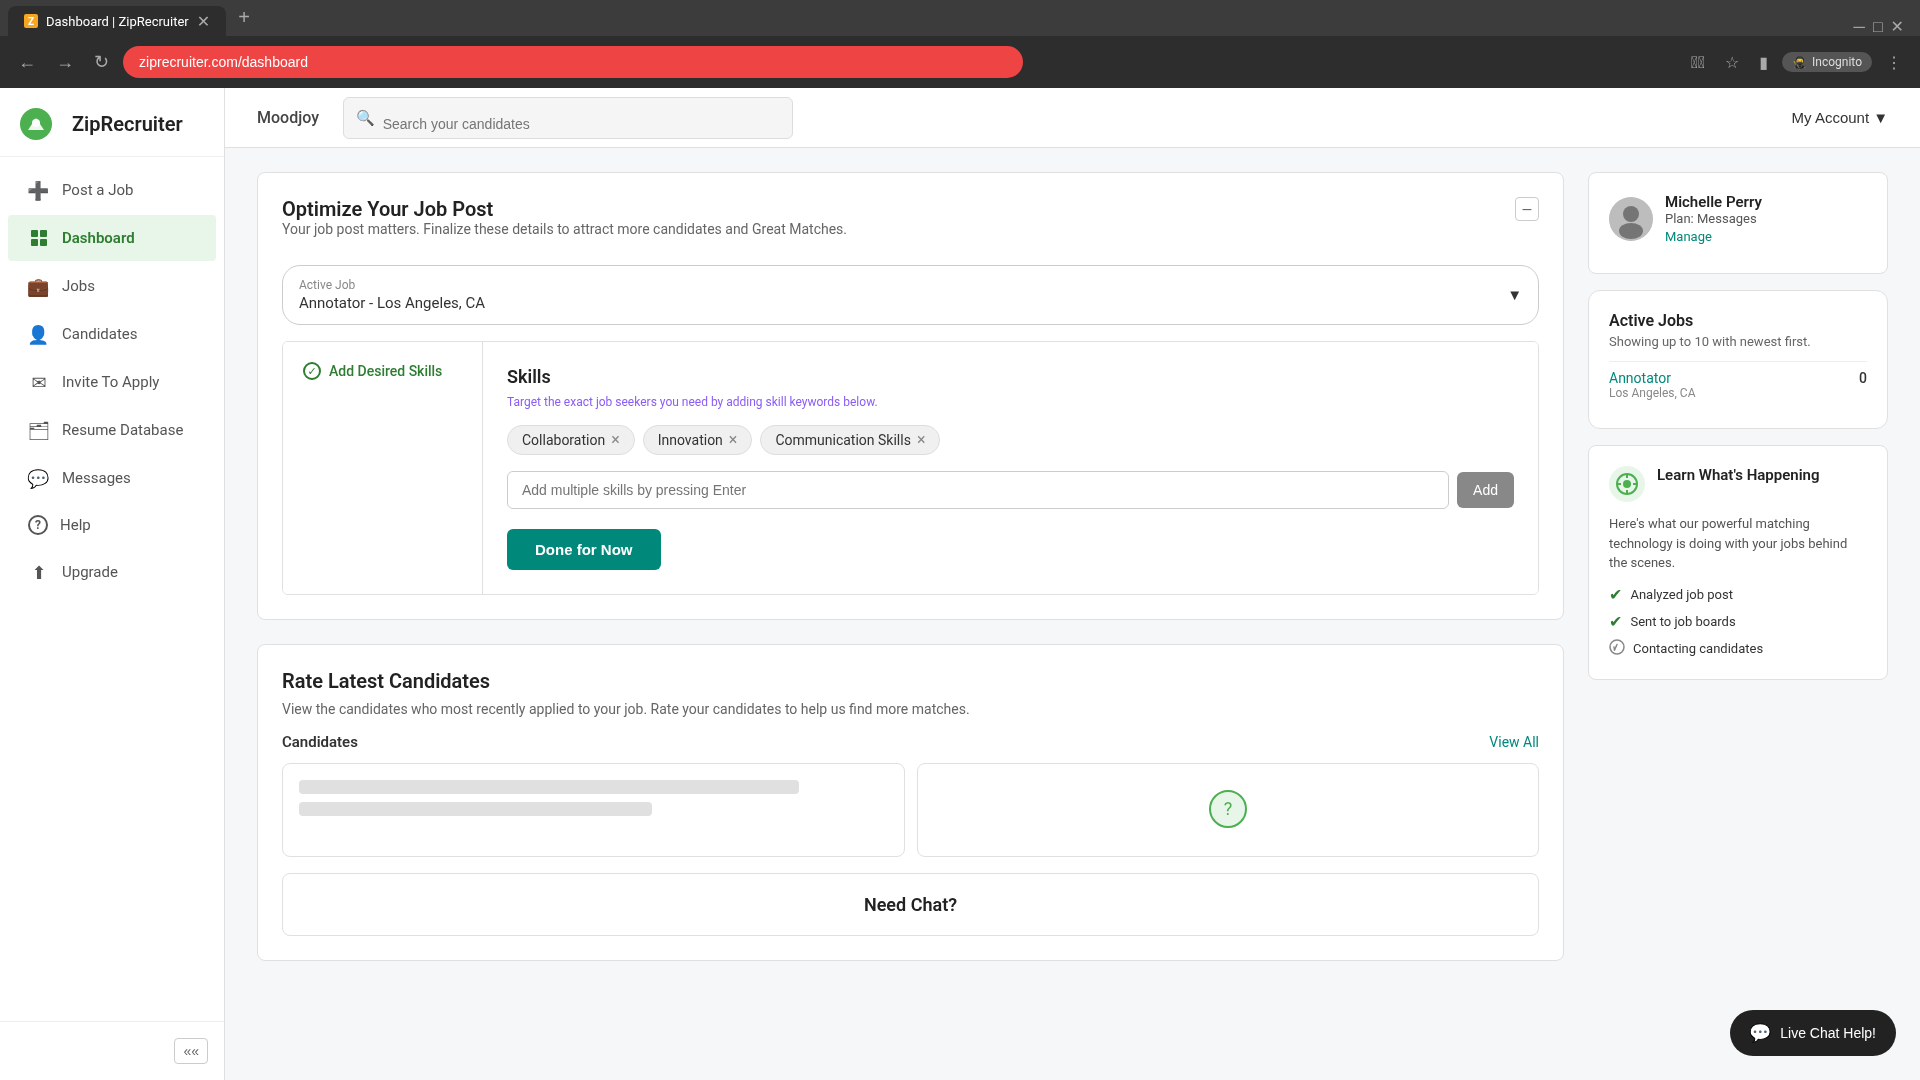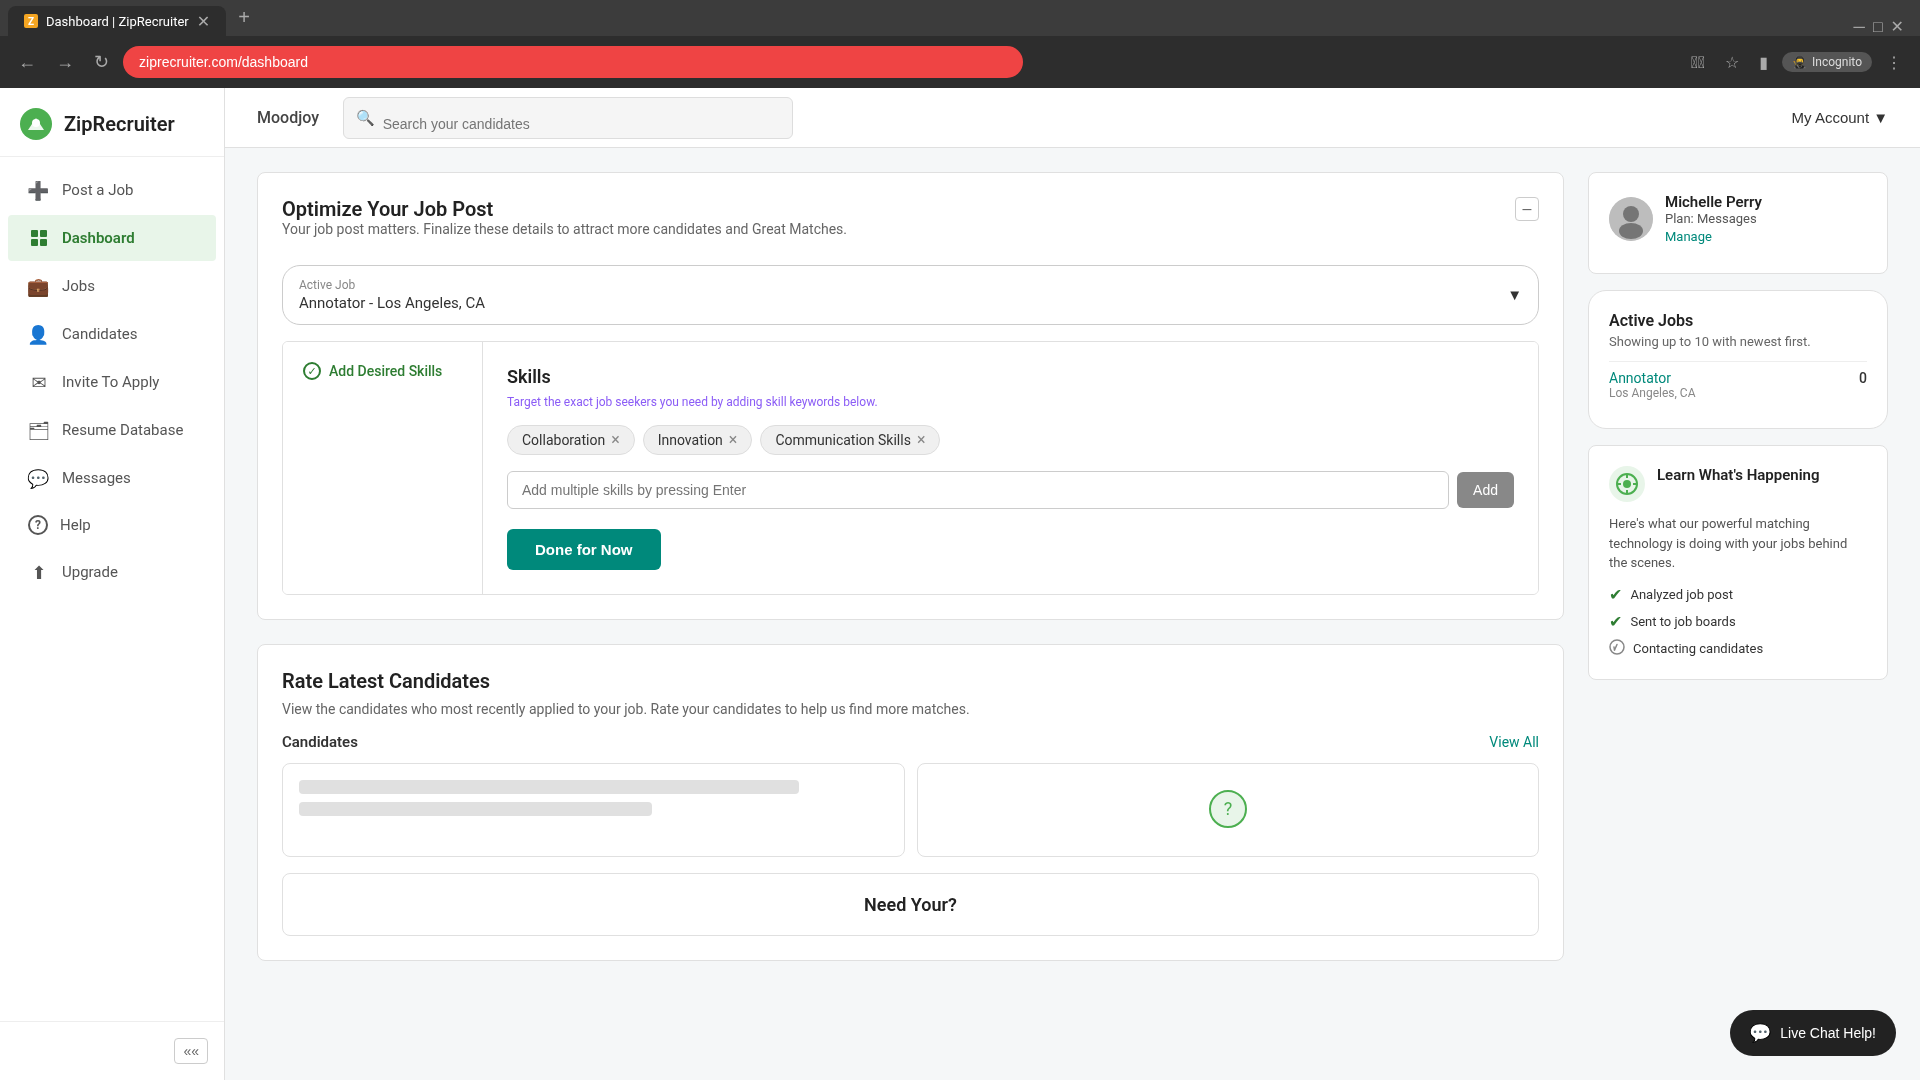--- a/index.html
+++ b/index.html
@@ -18,21 +18,21 @@
     .address-bar { flex: 1; background: #ef4444; border: none; border-radius: 20px; height: 32px; color: #fff; padding: 0 16px; font-size: 14px; outline: none; max-width: 900px; }
     .toolbar-right { display: flex; align-items: center; gap: 8px; margin-left: auto; color: #aaa; font-size: 16px; }
     .toolbar-icon { padding: 4px 6px; cursor: pointer; }
     .incognito-badge { background: #555; border-radius: 12px; padding: 3px 10px; color: #ddd; font-size: 12px; display: flex; align-items: center; gap: 5px; }
 
     
     .app { display: flex; flex: 1; overflow: hidden; }
 
     
     .sidebar { background: #fff; width: 225px; flex-shrink: 0; border-right: 1px solid #e0e0e0; display: flex; flex-direction: column; overflow-y: auto; }
-    .sidebar-logo { padding: 20px 20px 16px; display: flex; align-items: center; gap: 12px; border-bottom: 1px solid #eee; }
+    .sidebar-logo { padding: 20px 20px 16px; display: flex; align-items: center; gap: 20px; border-bottom: 1px solid #eee; }
     .logo-icon { width: 32px; height: 32px; }
     .logo-text { font-size: 20px; font-weight: 600; color: #222; }
     .sidebar-nav { flex: 1; padding: 8px 0; }
     .nav-item { display: flex; align-items: center; gap: 12px; padding: 12px 20px; cursor: pointer; color: #555; font-size: 15px; border-radius: 4px; margin: 2px 8px; }
     .nav-item.active { background: #e8f5e9; color: #2e7d32; font-weight: 600; }
     .nav-item-icon { width: 22px; height: 22px; display: flex; align-items: center; justify-content: center; font-size: 18px; }
     .sidebar-collapse { padding: 16px; display: flex; justify-content: flex-end; border-top: 1px solid #eee; }
     .collapse-btn { background: none; border: 1px solid #ccc; border-radius: 4px; padding: 4px 8px; cursor: pointer; color: #666; font-size: 14px; }
 
     
@@ -92,21 +92,21 @@
     .candidate-placeholder.long { width: 85%; }
 
     
     .user-card { background: #fff; border-radius: 8px; border: 1px solid #e0e0e0; padding: 20px; }
     .user-card-header { display: flex; align-items: center; gap: 12px; margin-bottom: 8px; }
     .avatar { width: 44px; height: 44px; border-radius: 50%; background: #ccc; overflow: hidden; display: flex; align-items: center; justify-content: center; font-size: 18px; color: #666; flex-shrink: 0; }
     .user-name { font-size: 15px; font-weight: 600; color: #222; }
     .user-plan { font-size: 13px; color: #555; }
     .manage-link { color: #00897b; font-size: 13px; cursor: pointer; text-decoration: none; }
 
-    .active-jobs-card { background: #fff; border-radius: 18px; border: 1px solid #e0e0e0; padding: 20px; }
+    .active-jobs-card { background: #fff; border-radius: 12px; border: 1px solid #e0e0e0; padding: 20px; }
     .card-title { font-size: 16px; font-weight: 600; color: #222; margin-bottom: 4px; }
     .card-subtitle { font-size: 13px; color: #666; margin-bottom: 12px; }
     .job-row { display: flex; align-items: flex-start; justify-content: space-between; padding: 8px 0; border-top: 1px solid #eee; }
     .job-link { color: #00897b; font-size: 14px; cursor: pointer; }
     .job-location { font-size: 12px; color: #888; }
     .job-count { font-size: 14px; color: #333; font-weight: 500; }
 
     .learn-card { background: #fff; border-radius: 8px; border: 1px solid #e0e0e0; padding: 20px; }
     .learn-card-header { display: flex; align-items: flex-start; gap: 12px; margin-bottom: 12px; }
     .learn-icon { width: 36px; height: 36px; border-radius: 50%; background: #e8f5e9; display: flex; align-items: center; justify-content: center; font-size: 18px; flex-shrink: 0; }
@@ -319,21 +319,21 @@
                 <div>
                   <svg width="40" height="40" viewBox="0 0 40 40">
                       <circle cx="20" cy="20" r="18" fill="#e8f5e9" stroke="#4caf50" stroke-width="2"></circle>
                       <text x="20" y="26" text-anchor="middle" font-size="18" fill="#4caf50">?</text>
                     </svg>
                 </div>
               </div>
             </div>
           </div>
           <div class="need-help" style="margin-top:16px;">
-            <div class="need-help-title">Need Your?</div>
+            <div class="need-help-title">Need Chat?</div>
           </div>
         </div>
 
       </div>
 
       <div class="content-right">
 
         <div class="user-card">
           <div class="user-card-header">
             <div class="avatar">

